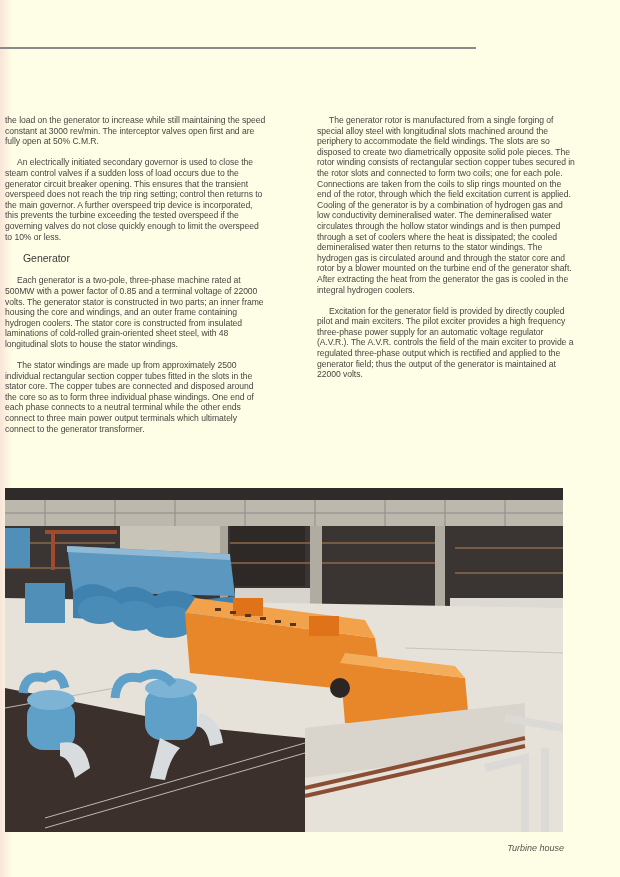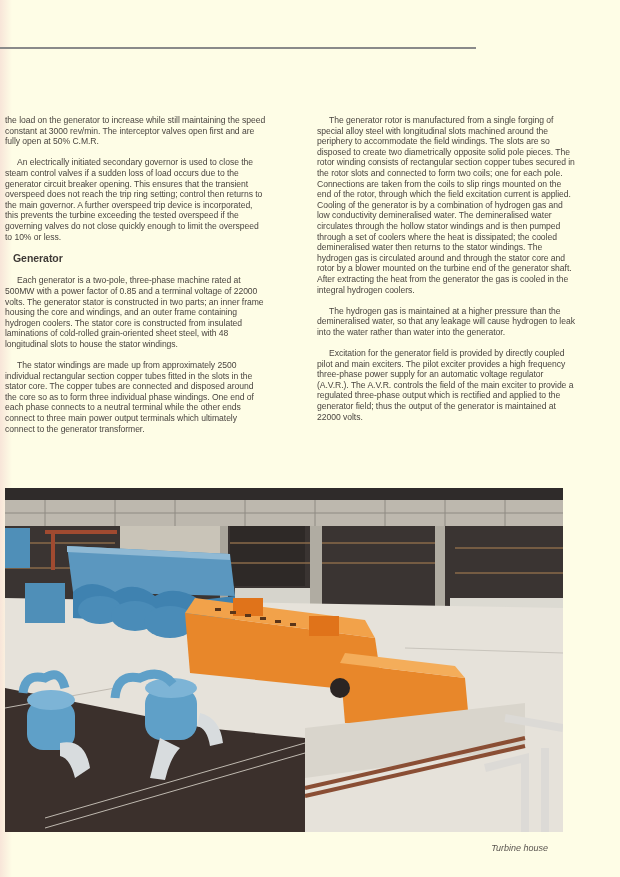--- a/index.html
+++ b/index.html
@@ -19,29 +19,29 @@
   }
   .col {
     position: absolute; top: 115px; width: 262px;
     font-size: 8.6px; line-height: 10.6px; letter-spacing: -0.05px;
   }
   .col.left { left: 5px; }
   .col.right { left: 317px; width: 258px; }
   .col p { margin: 0 0 10.6px 0; text-indent: 0; }
   .col p.indent { text-indent: 12px; }
   .col h2 {
-    font-size: 10.5px; font-weight: bold; margin: 10px 0 12px 8px; color: #3e3a36;
+    font-size: 10.5px; font-weight: normal; margin: 10px 0 12px 18px; color: #3e3a36;
   }
   .photo {
     position: absolute; left: 5px; top: 488px; width: 558px; height: 344px;
     overflow: hidden; background: #6b6560;
   }
   .photo svg { display: block; }
   .caption {
-    position: absolute; right: 72px; top: 843px;
+    position: absolute; right: 56px; top: 843px;
     font-style: italic; font-size: 9px; color: #5a5550;
   }
   .page-num {
     position: absolute; right: 56px; top: 897px;
     font-style: italic; font-size: 9px; color: #5a5550;
   }
 </style>
 </head>
 <body>
 
@@ -51,21 +51,20 @@
 <div class="col left">
   <p>the load on the generator to increase while still maintaining the speed constant at 3000 rev/min. The interceptor valves open first and are fully open at 50% C.M.R.</p>
   <p class="indent">An electrically initiated secondary governor is used to close the steam control valves if a sudden loss of load occurs due to the generator circuit breaker opening. This ensures that the transient overspeed does not reach the trip ring setting; control then returns to the main governor. A further overspeed trip device is incorporated, this prevents the turbine exceeding the tested overspeed if the governing valves do not close quickly enough to limit the overspeed to 10% or less.</p>
   <h2>Generator</h2>
   <p class="indent">Each generator is a two-pole, three-phase machine rated at 500MW with a power factor of 0.85 and a terminal voltage of 22000 volts. The generator stator is constructed in two parts; an inner frame housing the core and windings, and an outer frame containing hydrogen coolers. The stator core is constructed from insulated laminations of cold-rolled grain-oriented sheet steel, with 48 longitudinal slots to house the stator windings.</p>
   <p class="indent">The stator windings are made up from approximately 2500 individual rectangular section copper tubes fitted in the slots in the stator core. The copper tubes are connected and disposed around the core so as to form three individual phase windings. One end of each phase connects to a neutral terminal while the other ends connect to three main power output terminals which ultimately connect to the generator transformer.</p>
 </div>
 
 <div class="col right">
   <p class="indent">The generator rotor is manufactured from a single forging of special alloy steel with longitudinal slots machined around the periphery to accommodate the field windings. The slots are so disposed to create two diametrically opposite solid pole pieces. The rotor winding consists of rectangular section copper tubes secured in the rotor slots and connected to form two coils; one for each pole. Connections are taken from the coils to slip rings mounted on the end of the rotor, through which the field excitation current is applied. Cooling of the generator is by a combination of hydrogen gas and low conductivity demineralised water. The demineralised water circulates through the hollow stator windings and is then pumped through a set of coolers where the heat is dissipated; the cooled demineralised water then returns to the stator windings. The hydrogen gas is circulated around and through the stator core and rotor by a blower mounted on the turbine end of the generator shaft. After extracting the heat from the generator the gas is cooled in the integral hydrogen coolers.</p>
-  <p class="indent">The hydrogen gas is maintained at a higher pressure than the demineralised water, so that any leakage will cause hydrogen to leak into the water rather than water into the generator.</p>
   <p class="indent">Excitation for the generator field is provided by directly coupled pilot and main exciters. The pilot exciter provides a high frequency three-phase power supply for an automatic voltage regulator (A.V.R.). The A.V.R. controls the field of the main exciter to provide a regulated three-phase output which is rectified and applied to the generator field; thus the output of the generator is maintained at 22000 volts.</p>
 </div>
 
 <div class="photo">
   <svg width="558" height="344" viewBox="0 0 558 344" xmlns="http://www.w3.org/2000/svg">
 
     <rect x="0" y="0" width="558" height="344" fill="#5c5552"></rect>
     <rect x="0" y="0" width="558" height="12" fill="#2f2b2a"></rect>
     <rect x="0" y="12" width="558" height="26" fill="#bdb8ae"></rect>
     <g stroke="#8e8a82" stroke-width="1">

